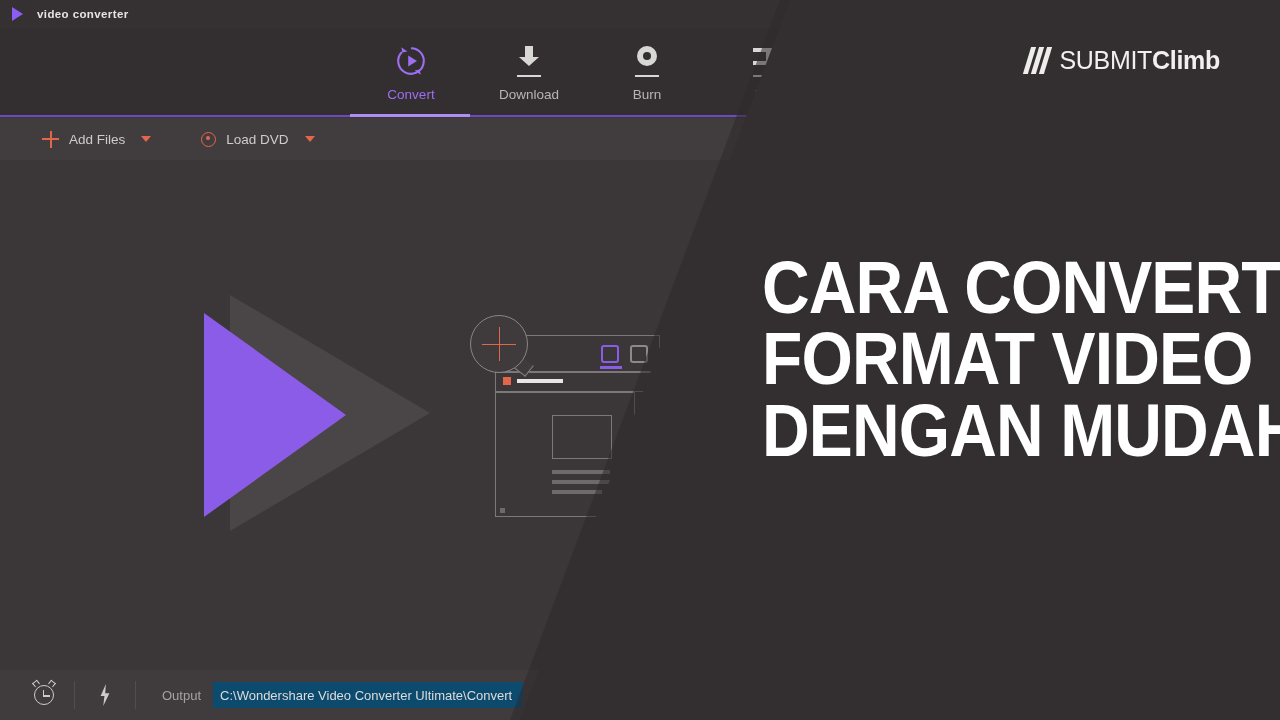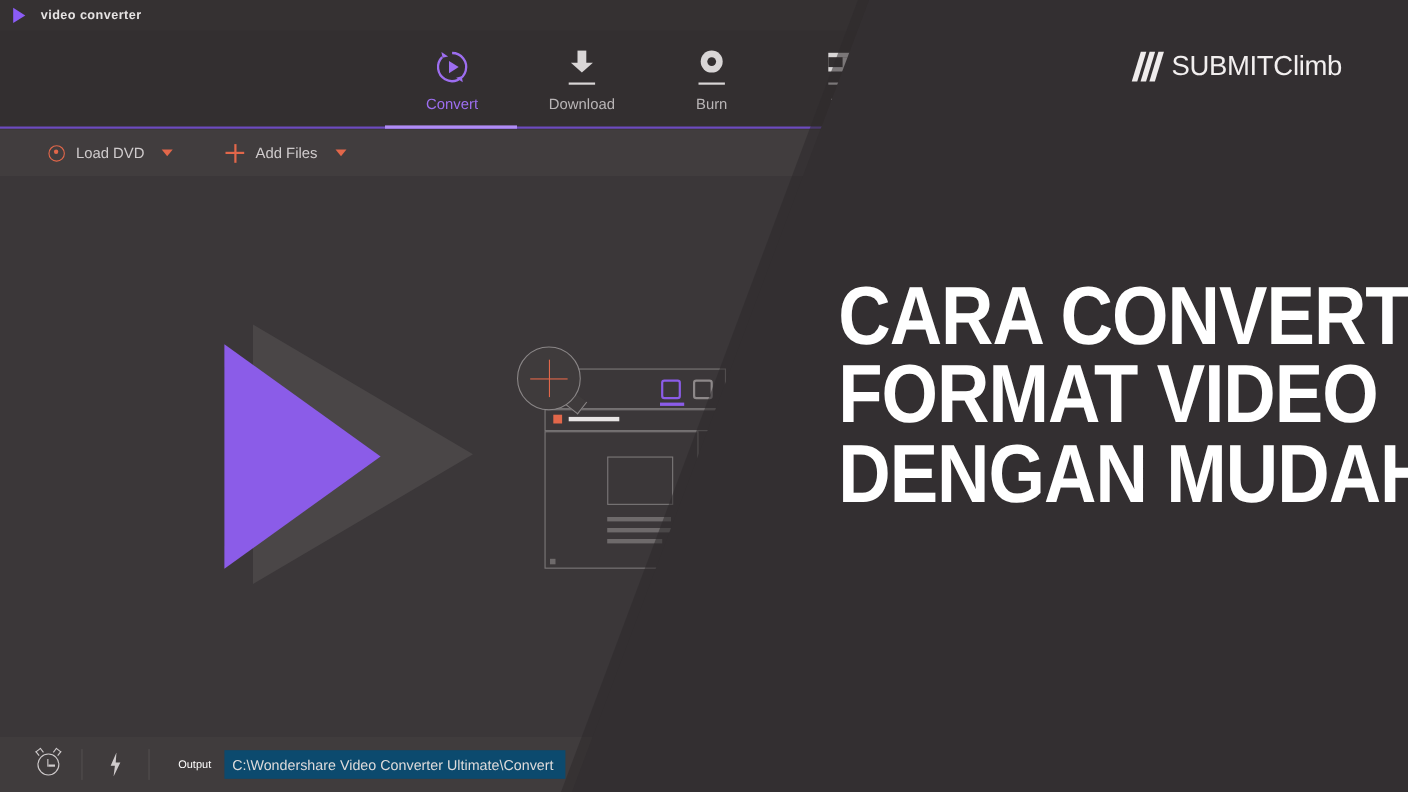--- a/index.html
+++ b/index.html
@@ -224,21 +224,21 @@
     content:""; position:absolute; left:8.5px; top:9px; width:6px;height:1.8px;
     background:#cfcbcc;
   }
   .bell-l,.bell-r{ position:absolute; width:6px;height:5px;border:1.9px solid #cfcbcc;top:-5px; }
   .bell-l{ left:-2px; transform:rotate(-38deg); border-bottom:none; }
   .bell-r{ right:-2px; transform:rotate(38deg); border-bottom:none; }
   .bolt-icon{
     width:11px;height:22px;background:#cfcbcc;
     clip-path:polygon(58% 0,10% 55%,45% 55%,34% 100%,90% 42%,52% 42%);
   }
-  #output-label{ font-size:10px;color:#ffffff; margin-left:26px; }
+  #output-label{ font-size:13px;color:#a3a3a3; margin-left:26px; }
   #output-path-field{
     margin-left:12px; height:26px; width:310px;
     background:#0c4a6e; display:flex;align-items:center; padding:0 7px;
     font-size:13px; color:#dedbdb; white-space:nowrap; overflow:hidden;
     cursor:text;
   }
 
   
   #overlay-slab{
     position:absolute; inset:0;
@@ -259,21 +259,21 @@
     position:absolute; right:60px; top:46px;
     display:flex; align-items:center; gap:11px;
   }
   .slashes{ display:flex; gap:3px; }
   .slashes i{
     display:block; width:5px;height:27px;background:#efecec;
     transform:skewX(-17deg);
   }
   #brand-text{ font-size:25px; letter-spacing:-.3px; color:#f2efef; }
   #brand-text b{ font-weight:normal; }
-  #brand-text span{ font-weight:normal; }
+  #brand-text span{ font-weight:bold; }
 
   
   #headline{
     position:absolute; left:762px; top:252px; width:470px;
     color:#fff;
     font-family:"Liberation Sans Narrow","Liberation Sans", sans-serif;
     font-weight:bold;
     font-size:75px;
     line-height:.95;
     letter-spacing:-1px;
@@ -332,29 +332,29 @@
       </div>
 
     </div>
   </div>
 
   <div id="nav-rule"></div>
   <div id="nav-rule-active"></div>
 
   <div id="toolbar">
 
+    <div class="tool-btn" id="add-files-btn">
+      <span class="plus-icon"></span>
+      <span class="tool-label">Add Files</span>
+      <span class="caret"></span>
+    </div>
+
     <div class="tool-btn" id="load-dvd-btn">
       <span class="dvd-icon"></span>
       <span class="tool-label">Load DVD</span>
-      <span class="caret"></span>
-    </div>
-
-    <div class="tool-btn" id="add-files-btn">
-      <span class="plus-icon"></span>
-      <span class="tool-label">Add Files</span>
       <span class="caret"></span>
     </div>
 
   </div>
 
 
   <div id="canvas">
 
     <div id="play-art">
       <span class="tri-gray"></span>

